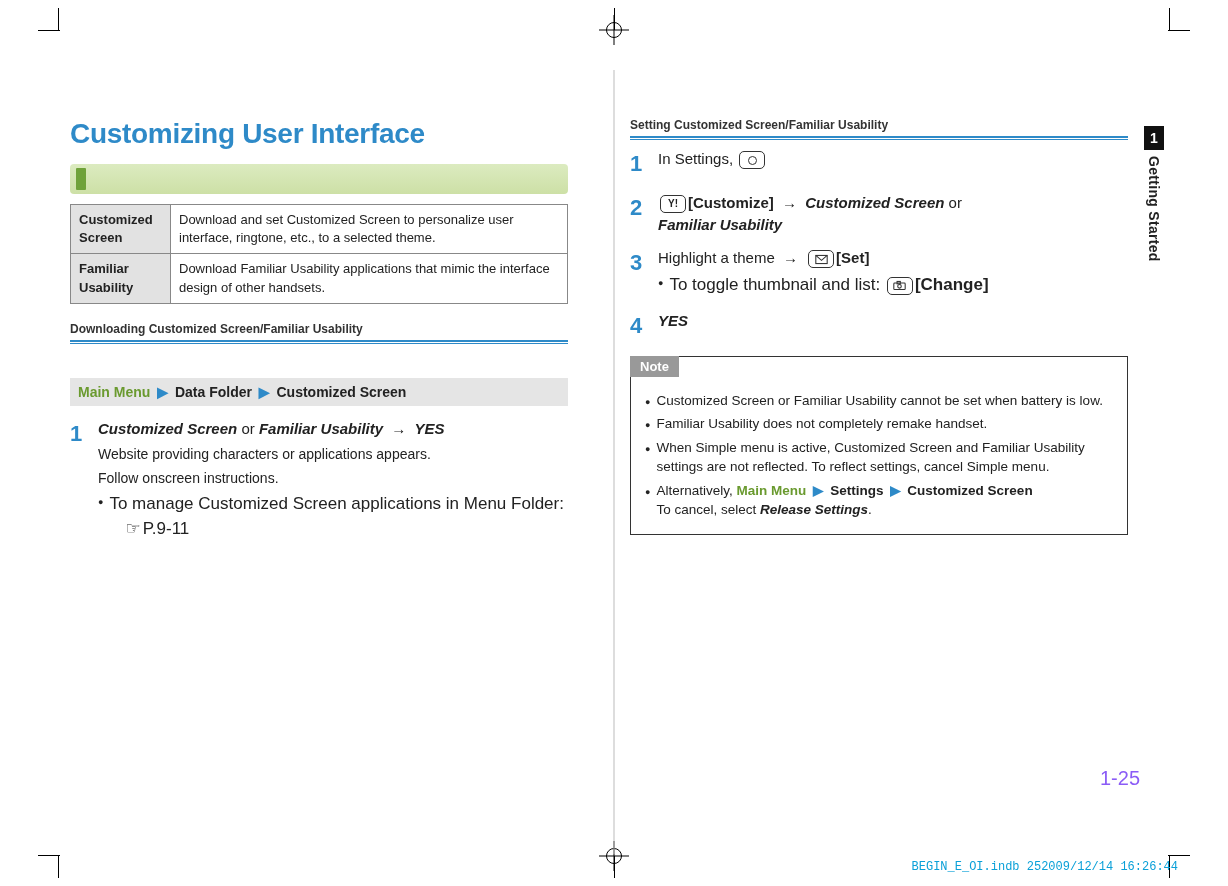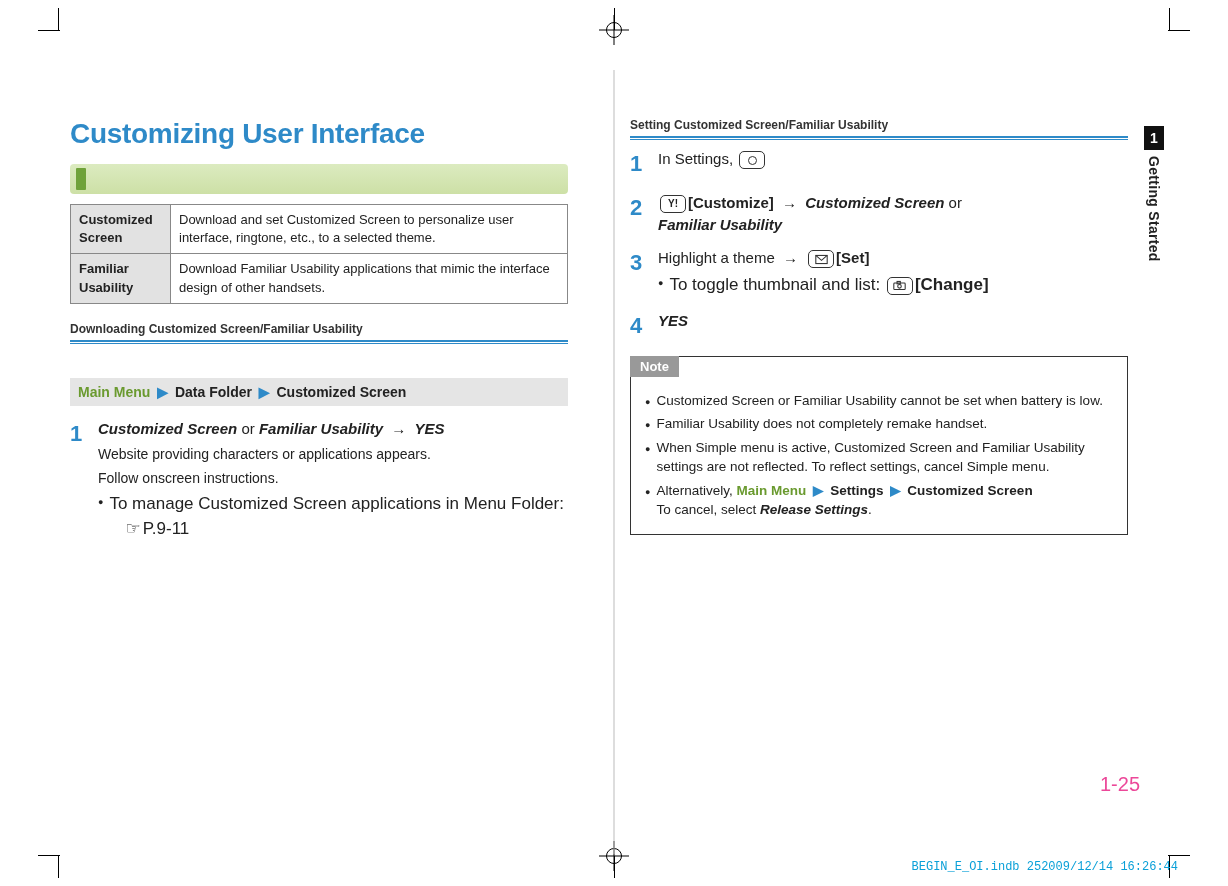--- a/index.html
+++ b/index.html
@@ -218,23 +218,23 @@
   .side-tab .chapter-name {
     writing-mode: vertical-rl;
     font-weight: 600;
     font-size: 14px;
     margin-top: 6px;
     letter-spacing: 0.3px;
   }
   .page-number {
     position: absolute;
     right: 34px;
-    bottom: 34px;
+    bottom: 40px;
     font-size: 20px;
-    color: #ec4899;
+    color: #8b5cf6;
   }
   .footer {
     position: absolute;
     bottom: 12px;
     left: 50px;
     right: 50px;
     display: flex;
     justify-content: flex-end;
     font-family: "Courier New", monospace;
     font-size: 12px;

